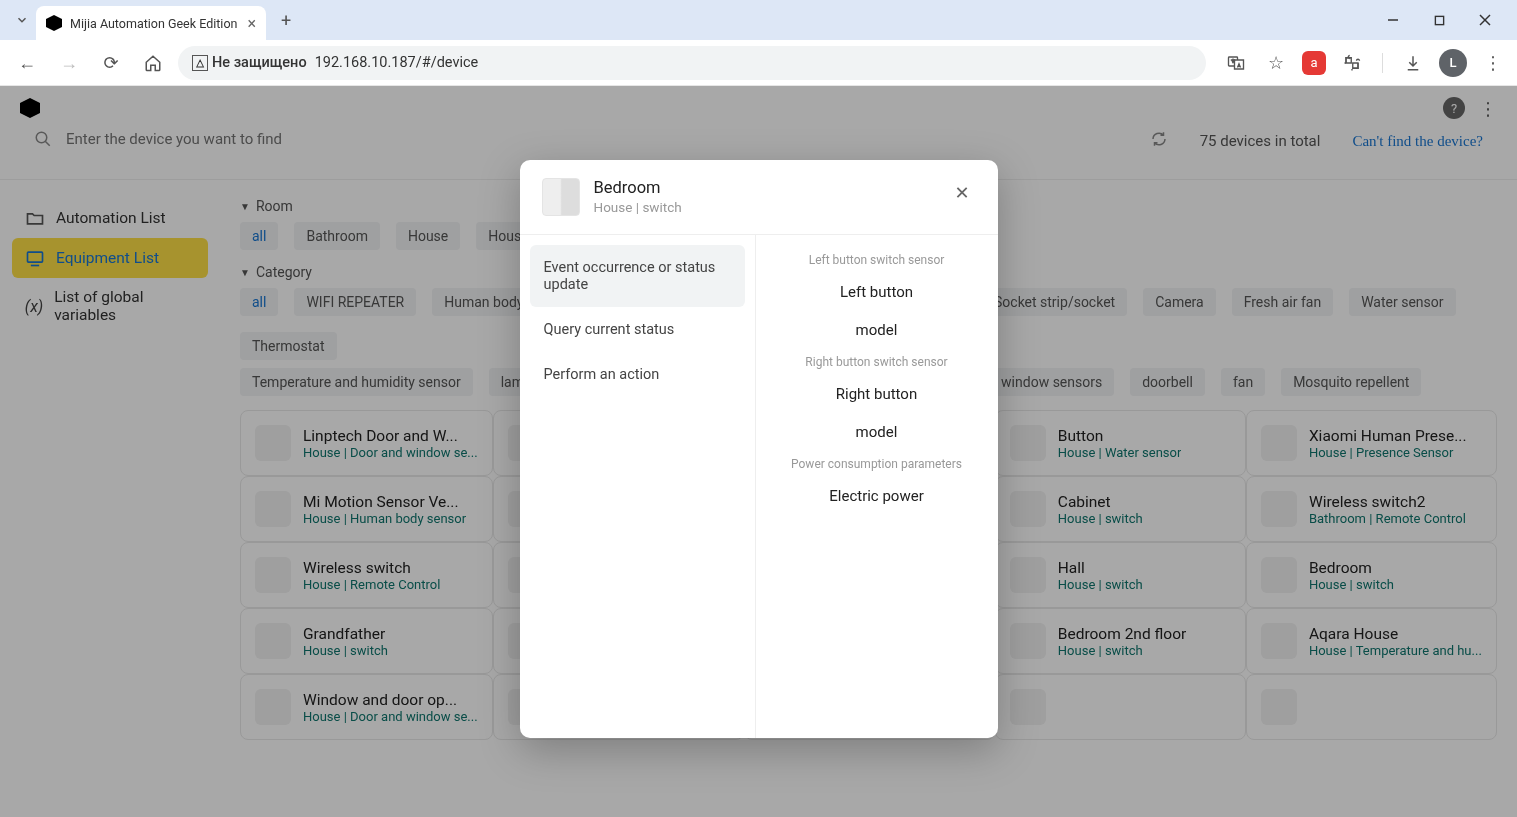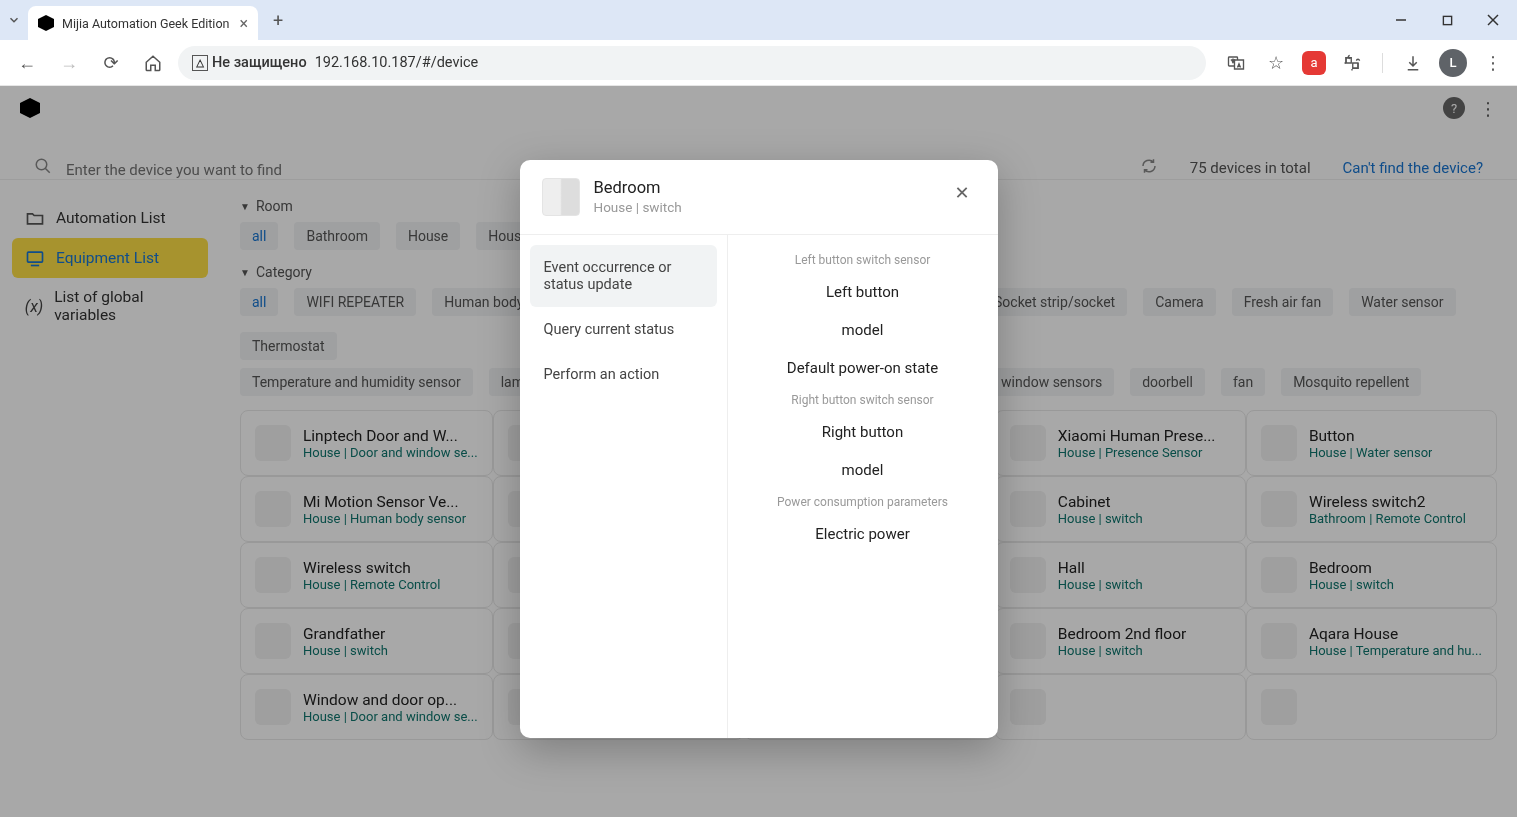--- a/index.html
+++ b/index.html
@@ -1,19 +1,19 @@
 <!DOCTYPE html>
 <html><head>
 <meta charset="utf-8">
 <style>
 * { margin: 0; padding: 0; box-sizing: border-box; font-family: -apple-system, BlinkMacSystemFont, "Segoe UI", Roboto, sans-serif; }
 body { width: 1517px; height: 817px; overflow: hidden; background: #fff; }
 
 
-.browser-top { height: 40px; background: #dde7f6; display: flex; align-items: center; padding: 0 0; }
+.browser-top { height: 40px; background: #dde7f6; display: flex; align-items: center; padding: 0 8px; }
 .tab-dropdown { width: 28px; height: 28px; display:flex; align-items:center; justify-content:center; cursor:pointer; }
 .tab { background: #fff; height: 34px; margin-top: 6px; border-radius: 8px 8px 0 0; display: flex; align-items: center; padding: 0 10px; gap: 8px; min-width: 230px; }
 .tab-icon { width: 16px; height: 16px; background: #000; clip-path: polygon(50% 0,100% 25%,100% 75%,50% 100%,0 75%,0 25%); }
 .tab-title { font-size: 12.5px; color: #333; flex:1; }
 .tab-close { font-size: 16px; color: #666; cursor:pointer; }
 .new-tab { width: 28px; height: 28px; display:flex; align-items:center; justify-content:center; font-size: 18px; color: #555; cursor:pointer; margin-left: 6px;}
 .window-controls { margin-left: auto; display: flex; gap: 18px; padding-right: 10px; }
 .window-controls div { width: 28px; height: 28px; display:flex; align-items:center; justify-content:center; cursor:pointer; }
 
 .browser-bar { height: 46px; background: #fff; display: flex; align-items: center; padding: 0 10px; gap: 8px; border-bottom: 1px solid #e6e6e6;}
@@ -25,26 +25,26 @@
 .right-icons { display:flex; align-items:center; gap: 12px; padding-left: 8px; }
 .icon-btn { width: 28px; height: 28px; display:flex; align-items:center; justify-content:center; cursor:pointer; color:#555; font-size:18px;}
 .icon-orange { width:24px; height:24px; background:#e53935; border-radius:6px; color:#fff; font-size:13px; display:flex; align-items:center;justify-content:center;}
 .avatar { width:28px; height:28px; border-radius:50%; background:#5f6368; color:#fff; display:flex; align-items:center; justify-content:center; font-size:13px; font-weight:500; }
 .vdiv { width:1px; height:20px; background:#ddd; margin: 0 4px; }
 
 
 .app { position: relative; height: calc(817px - 86px); }
 .app-header { height: 44px; display:flex; align-items:center; padding: 0 20px; gap: 14px; }
 .app-logo { width:20px; height:20px; background:#000; clip-path: polygon(50% 0,100% 25%,100% 75%,50% 100%,0 75%,0 25%); }
-.app-search-row { height: 50px; display:flex; align-items:flex-end; padding: 0 34px 0 34px; gap: 14px; border-bottom: 1px solid #eee;}
+.app-search-row { height: 50px; display:flex; align-items:flex-start; padding: 0 34px 0 34px; gap: 14px; border-bottom: 1px solid #eee;}
 .app-search-row input { border:none; outline:none; font-size: 15px; color:#888; flex: 0 0 400px; background:transparent; }
 .search-icon svg { width:18px; height:18px; stroke:#888; fill:none; stroke-width:2;}
 .refresh-icon svg { width:18px; height:18px; stroke:#888; fill:none; stroke-width:2;}
 .search-right { margin-left:auto; display:flex; align-items:center; gap: 32px; font-size: 15px; color:#555;}
-.search-right .link { color:#1976d2; cursor:pointer; }
+.search-right .link { color:#1976d2; cursor:pointer;font-family:Liberation Serif, serif; }
 
 .app-body { display:flex; height: calc(100% - 94px); }
 .sidebar { width: 220px; padding: 18px 12px; }
 .sb-item { display:flex; align-items:center; gap: 10px; padding: 10px 12px; font-size: 15.5px; color:#333; cursor:pointer; border-radius: 6px;}
 .sb-item.active { background:#fde047; color:#1976d2; }
 .sb-item .icon { width: 22px; display:flex; align-items:center; justify-content:center; }
 .sb-var .icon { font-style: italic; font-size: 16px; color:#444; }
 
 .main { flex:1; padding: 18px 20px; overflow:auto;}
 .filter-head { font-size: 14px; color:#555; display:flex; align-items:center; gap:6px; margin-bottom: 8px;}
@@ -68,21 +68,21 @@
 .scrim { position:absolute; inset:0; background: rgba(0,0,0,0.34); display:flex; align-items:flex-start; justify-content:center; padding-top: 74px;}
 
 
 .modal { width: 478px; height: 578px; background:#fff; border-radius: 10px; box-shadow: 0 12px 40px rgba(0,0,0,0.25); display:flex; flex-direction:column; overflow:hidden;}
 .modal-head { padding: 18px 22px; display:flex; align-items:flex-start; gap: 14px; border-bottom: 1px solid #eee;}
 .modal-thumb { width: 38px; height: 38px; background:linear-gradient(90deg,#eee 48%, #ddd 52%); border-radius:4px; border:1px solid #e4e4e4;}
 .modal-title { font-size: 16.5px; color:#222; }
 .modal-sub { font-size: 13.5px; color:#999; margin-top: 2px;}
 .modal-close { margin-left:auto; font-size: 18px; color:#666; cursor:pointer; padding:4px 6px;}
 .modal-body { flex:1; display:flex; }
-.modal-left { width: 208px; border-right: 1px solid #eee; padding: 10px;}
+.modal-left { width: 236px; border-right: 1px solid #eee; padding: 10px;}
 .ml-item { padding: 14px 14px; font-size: 14.5px; color:#444; cursor:pointer; border-radius: 6px;}
 .ml-item.active { background:#f1f3f4; }
 .modal-right { flex:1; padding: 12px 14px; overflow:auto;text-align:center;}
 .mr-label { font-size: 12px; color:#999; padding: 6px 4px;}
 .mr-item { padding: 10px 4px; font-size: 15px; color:#222; cursor:pointer;}
 </style>
 </head>
 <body>
 
 <div class="browser-top">
@@ -279,29 +279,29 @@
           <div class="card">
             <div class="thumb"></div>
     <div class="info">
       <div class="name"></div>
       <div class="sub"></div>
     </div>
           </div>
           <div class="card">
             <div class="thumb"></div>
     <div class="info">
+      <div class="name">Button</div>
+      <div class="sub">House | Water sensor</div>
+    </div>
+          </div>
+          <div class="card">
+            <div class="thumb"></div>
+    <div class="info">
       <div class="name">Xiaomi Human Prese...</div>
       <div class="sub">House | Presence Sensor</div>
-    </div>
-          </div>
-          <div class="card">
-            <div class="thumb"></div>
-    <div class="info">
-      <div class="name">Button</div>
-      <div class="sub">House | Water sensor</div>
     </div>
           </div>
           <div class="card">
             <div class="thumb"></div>
     <div class="info">
       <div class="name">Mi Motion Sensor Ve...</div>
       <div class="sub">House | Human body sensor</div>
     </div>
           </div>
           <div class="card">
@@ -454,21 +454,20 @@
       <div class="modal-body">
         <div class="modal-left" id="modal-left">
             <div class="ml-item active">Event occurrence or status update</div>
             <div class="ml-item">Query current status</div>
             <div class="ml-item">Perform an action</div>
           </div>
         <div class="modal-right" id="modal-right">
             <div class="mr-label">Left button switch sensor</div>
             <div class="mr-item">Left button</div>
             <div class="mr-item">model</div>
-            <div class="mr-item">Default power-on state</div>
             <div class="mr-label">Right button switch sensor</div>
             <div class="mr-item">Right button</div>
             <div class="mr-item">model</div>
             <div class="mr-label">Power consumption parameters</div>
             <div class="mr-item">Electric power</div>
           </div>
       </div>
     </div>
   </div>
 

